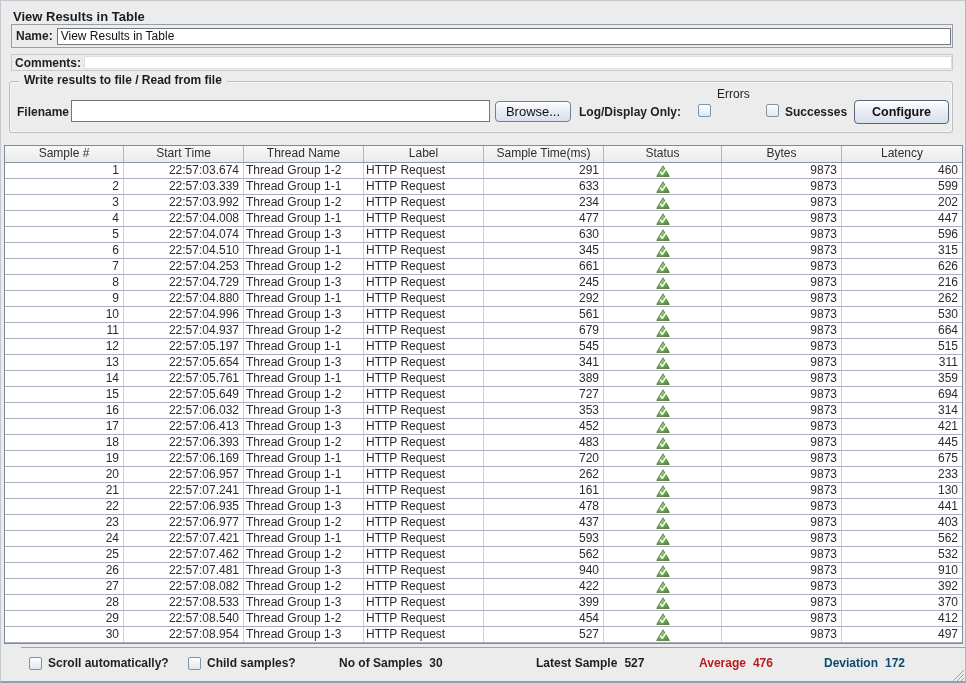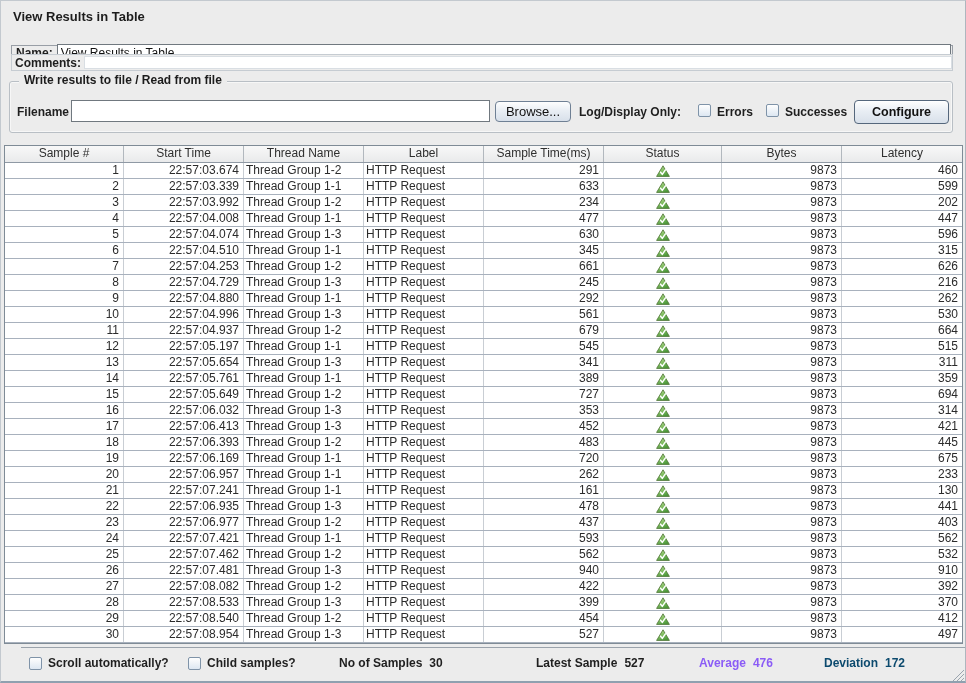--- a/index.html
+++ b/index.html
@@ -15,21 +15,21 @@
     overflow:hidden;
   }
 
   #panel-title {
     position:absolute; left:12px; top:8px;
     font-size:13px; font-weight:bold; color:#1c1c1c;
   }
 
   
   #name-row {
-    position:absolute; left:10px; top:44px; width:942px; height:15px;
+    position:absolute; left:10px; top:23px; width:942px; height:24px;
     border:1px solid #989ea6; display:flex; align-items:center;
     background:#ececec;
   }
   #name-label { font-weight:bold; padding:0 4px 0 4px; white-space:nowrap; }
   #name-input {
     flex:1; height:17px; margin-right:1px;
     border:1px solid #70787f; background:#ffffff;
     font-family:inherit; font-size:12px; padding:0 3px; color:#111;
   }
 
@@ -76,21 +76,21 @@
     font-size:12.5px; font-weight:bold; border-color:#55677c;
     box-shadow:inset 0 1px 0 #fff;
   }
   #logdisplay-label { position:absolute; left:578px; top:104px; font-weight:bold; }
   .checkbox {
     display:inline-block; width:13px; height:13px;
     background:linear-gradient(#fefefe,#dde7f2);
     border:1px solid #7f93a8; border-radius:2px; vertical-align:middle;
   }
   #errors-checkbox    { position:absolute; left:697px; top:103px; }
-  #errors-label       { position:absolute; left:716px; top:104px; font-weight:bold; }
+  #errors-label       { position:absolute; left:716px; top:86px; font-weight:normal; }
   #successes-checkbox { position:absolute; left:765px; top:103px; }
   #successes-label    { position:absolute; left:784px; top:104px; font-weight:bold; }
 
   
   #results-table {
     position:absolute; left:3px; top:144px; width:959px; height:499px;
     border:1px solid #7f8b96; background:#eab308; overflow:hidden;
   }
   .tr {
     display:grid;
@@ -121,21 +121,21 @@
     position:absolute; left:20px; top:646px; width:962px; height:31px;
     background:#ececec; border-top:1px solid #9aa2ab; line-height:30px;
   }
   #status-bar .sb-label { font-weight:bold; }
   #scroll-checkbox { position:absolute; left:8px;  top:9px; }
   #scroll-label    { position:absolute; left:27px; top:0; }
   #child-checkbox  { position:absolute; left:167px; top:9px; }
   #child-label     { position:absolute; left:186px; top:0; }
   #samples-stat    { position:absolute; left:318px; top:0; }
   #latest-stat     { position:absolute; left:515px; top:0; }
-  #average-stat    { position:absolute; left:678px; top:0; color:#8b5cf6; }
+  #average-stat    { position:absolute; left:678px; top:0; color:#b91c1c; }
   #deviation-stat  { position:absolute; left:803px; top:0; color:#0c4a6e; }
   .stat-value { margin-left:7px; font-weight:bold; }
 
   #resize-grip { position:absolute; right:1px; bottom:0; width:15px; height:15px; }
 </style>
 </head>
 <body>
 
 <div id="window">
 

